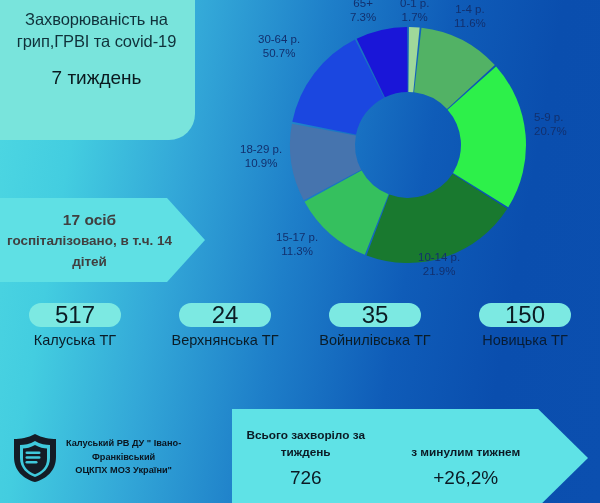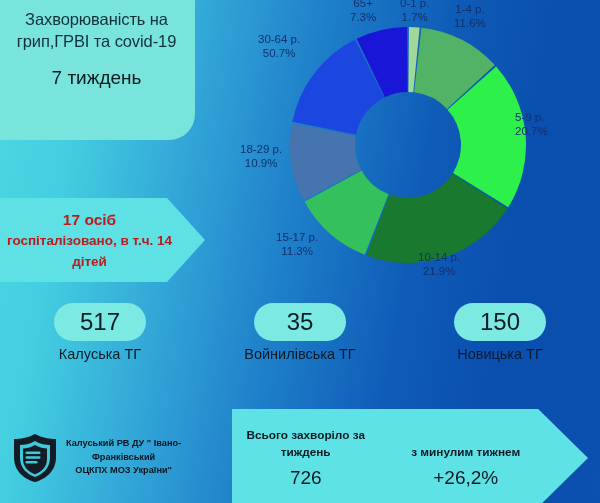--- a/index.html
+++ b/index.html
@@ -67,21 +67,21 @@
     display: flex;
     flex-direction: column;
     align-items: center;
     justify-content: center;
     box-sizing: border-box;
     padding: 0 26px 0 6px;
   }
   #hosp-banner .line {
     font-size: 13.5px;
     font-weight: bold;
-    color: #b91c1c;
+    color: #404040;
     text-align: center;
     line-height: 1.5;
   }
   #hosp-banner .big {
     font-size: 15.5px;
   }
 
   
   #donut-wrap {
     position: absolute;
@@ -110,21 +110,21 @@
     display: flex;
   }
   .community {
     flex: 1 1 0;
     display: flex;
     flex-direction: column;
     align-items: center;
   }
   .community .pill {
     width: 92px;
-    height: 38px;
+    height: 24px;
     background: #7CE9E2;
     border-radius: 19px;
     display: flex;
     align-items: center;
     justify-content: center;
     font-size: 24px;
     color: #0b1c24;
     text-align: center;
   }
   .community .cname {
@@ -230,21 +230,21 @@
     </svg>
     <div id="donut-labels">
         <div class="slice-label" style="left: 142px; top: 2px; text-align: center;">
           <div>0-1 р.</div>
           <div>1.7%</div>
         </div>
         <div class="slice-label" style="left: 196px; top: 8px; text-align: center;">
           <div>1-4 р.</div>
           <div>11.6%</div>
         </div>
-        <div class="slice-label" style="left: 257px; top: 116px; text-align: left;">
+        <div class="slice-label" style="left: 276px; top: 116px; text-align: left;">
           <div>5-9 р.</div>
           <div>20.7%</div>
         </div>
         <div class="slice-label" style="left: 160px; top: 256px; text-align: center;">
           <div>10-14 р.</div>
           <div>21.9%</div>
         </div>
         <div class="slice-label" style="left: 18px; top: 236px; text-align: center;">
           <div>15-17 р.</div>
           <div>11.3%</div>
@@ -261,20 +261,24 @@
           <div>65+</div>
           <div>7.3%</div>
         </div>
       </div>
   </div>
 
   <div id="communities">
     <div class="community c-1">
       <div class="pill">517</div>
       <div class="cname">Калуська ТГ</div>
+    </div>
+    <div class="community c-2">
+      <div class="pill">24</div>
+      <div class="cname">Верхнянська ТГ</div>
     </div>
     <div class="community c-3">
       <div class="pill">35</div>
       <div class="cname">Войнилівська ТГ</div>
     </div>
     <div class="community c-4">
       <div class="pill">150</div>
       <div class="cname">Новицька ТГ</div>
     </div>
   </div>

